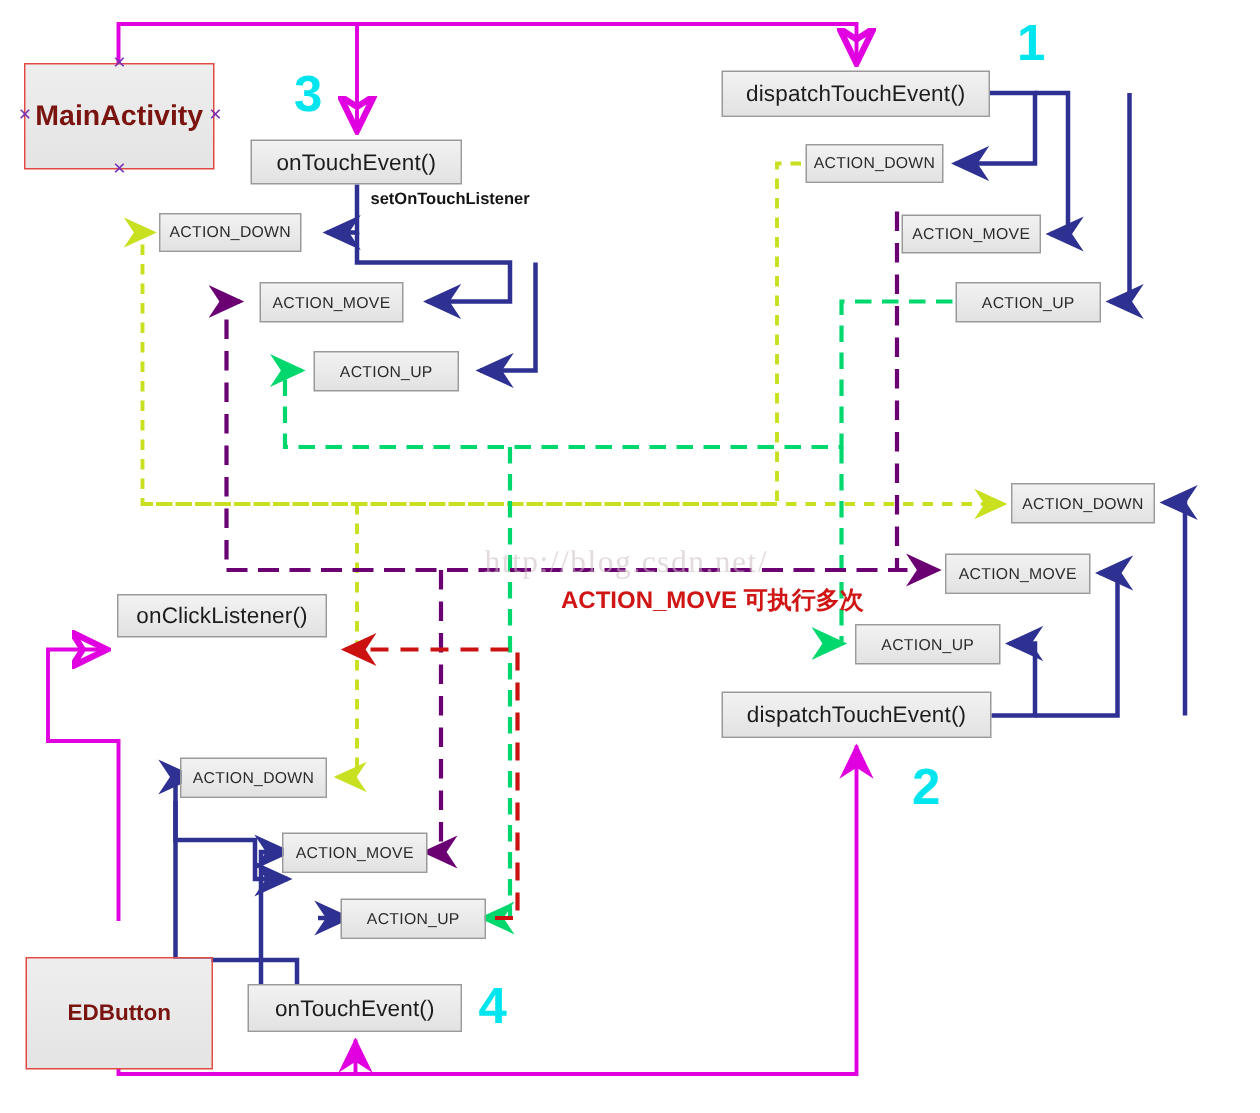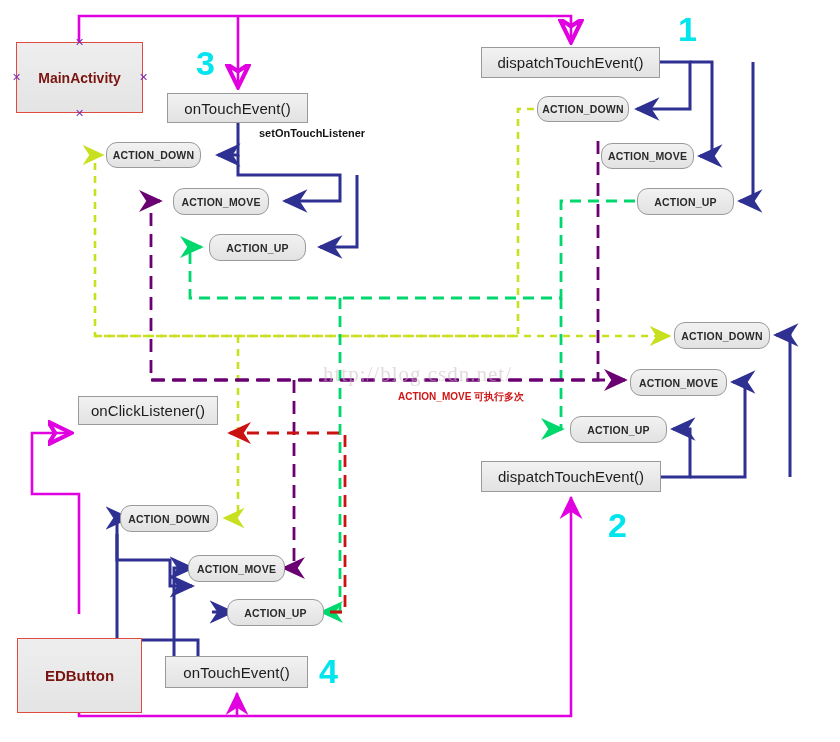--- a/index.html
+++ b/index.html
@@ -35,58 +35,55 @@
     text-align: center;
     box-shadow: 0 0 0 0 rgba(0,0,0,0);
   }
   .node.method {
     font-size: 15px;
     font-weight: normal;
     letter-spacing: .1px;
   }
   .node.action {
     font-size: 10.5px;
-    font-weight: bold;
+    font-weight: normal;
     letter-spacing: .2px;
     color: #2a2a2a;
-    border-radius: 11px;
   }
   .node.entity {
     border: 1.5px solid #e04a42;
     background: linear-gradient(180deg, #eeeeee 0%, #e4e4e4 100%);
     color: #7a1410;
-    font-size: 14px;
+    font-size: 19px;
     font-weight: bold;
   }
   .node.entity.small {
     font-size: 15px;
   }
   .marker {
     position: absolute;
     color: #00e5ee;
     font-size: 34px;
     font-weight: bold;
     font-family: "Liberation Sans", sans-serif;
     line-height: 1;
   }
   .caption {
     position: absolute;
     font-size: 11px;
     font-weight: bold;
     color: #141414;
     white-space: nowrap;
-    margin-left: 12px;
   }
   .note-red {
     position: absolute;
-    font-size: 10px;
+    font-size: 16px;
     font-weight: bold;
     color: #d01515;
     white-space: nowrap;
-    margin-left: 24px;
   }
   .watermark {
     position: absolute;
     font-size: 21px;
     color: #cdbcc4;
     opacity: .55;
     white-space: nowrap;
     letter-spacing: 1px;
     font-family: "Liberation Serif", serif;
   }

